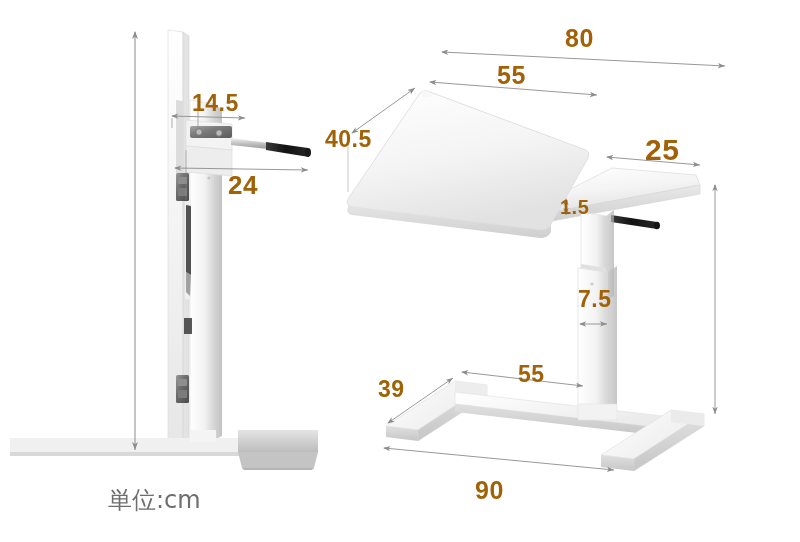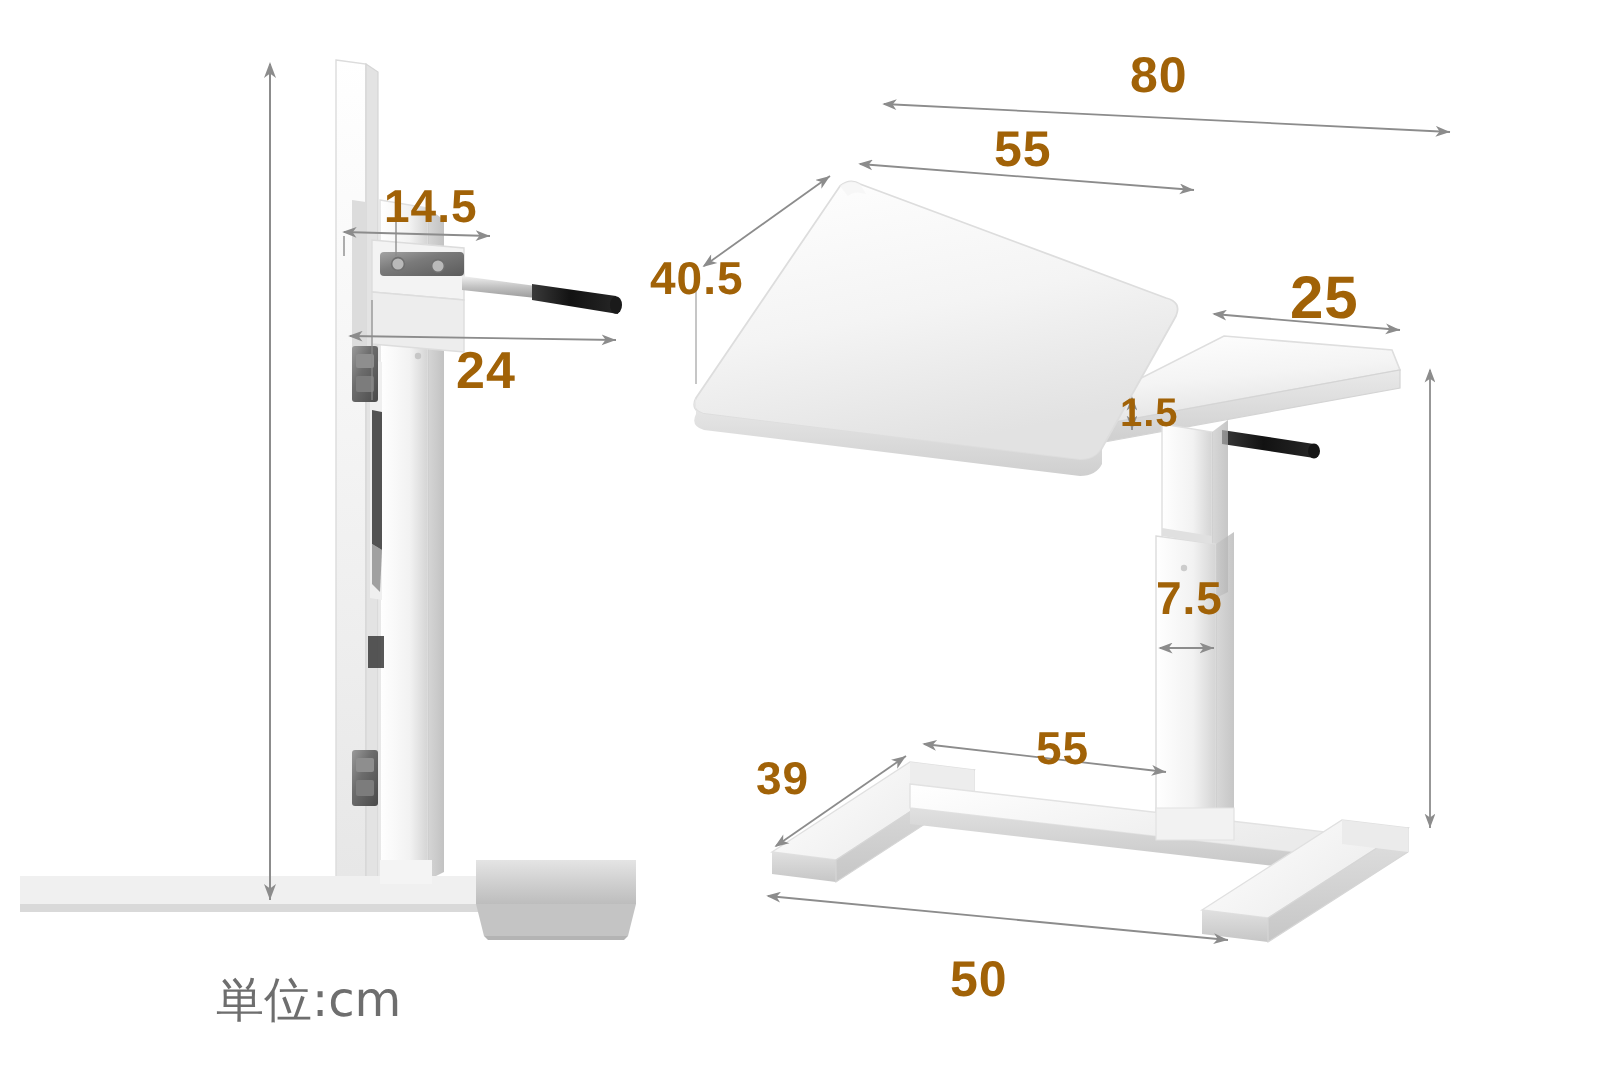--- a/index.html
+++ b/index.html
@@ -235,17 +235,17 @@
   <div class="dim-label" style="left:228px; top:172px; font-size:26px;">24</div>
 
   <div class="dim-label" style="left:565px; top:26px;  font-size:25px;">80</div>
   <div class="dim-label" style="left:497px; top:63px;  font-size:25px;">55</div>
   <div class="dim-label" style="left:325px; top:128px; font-size:23px;">40.5</div>
   <div class="dim-label" style="left:645px; top:135px; font-size:30px;">25</div>
   <div class="dim-label" style="left:560px; top:197px; font-size:20px;">1.5</div>
   <div class="dim-label" style="left:578px; top:288px; font-size:23px;">7.5</div>
   <div class="dim-label" style="left:378px; top:378px; font-size:23px;">39</div>
   <div class="dim-label" style="left:518px; top:363px; font-size:23px;">55</div>
-  <div class="dim-label" style="left:475px; top:478px; font-size:25px;">50</div>
+  <div class="dim-label" style="left:475px; top:478px; font-size:25px;">90</div>
 
   <div class="unit-label" style="left:72px; top:488px; font-size:24px;margin-left:36px;">単位:cm</div>
 
 </div>
 
 </body></html>

